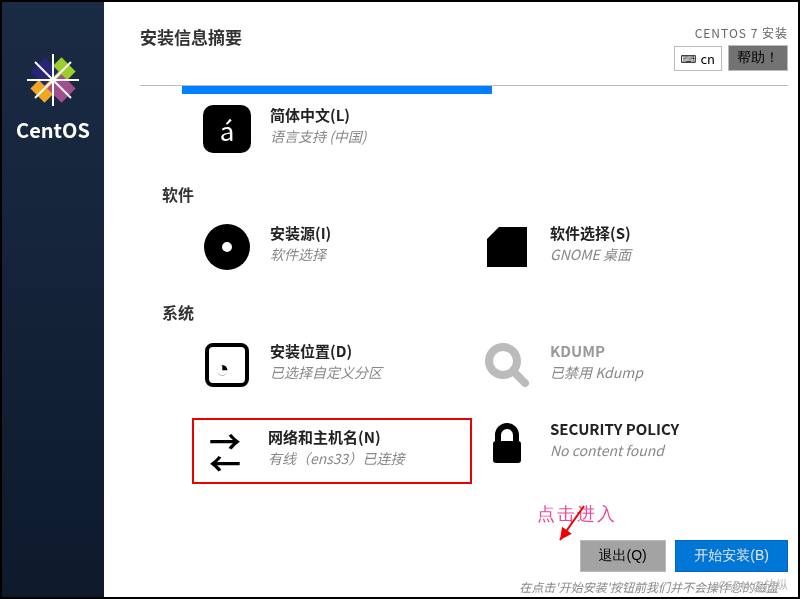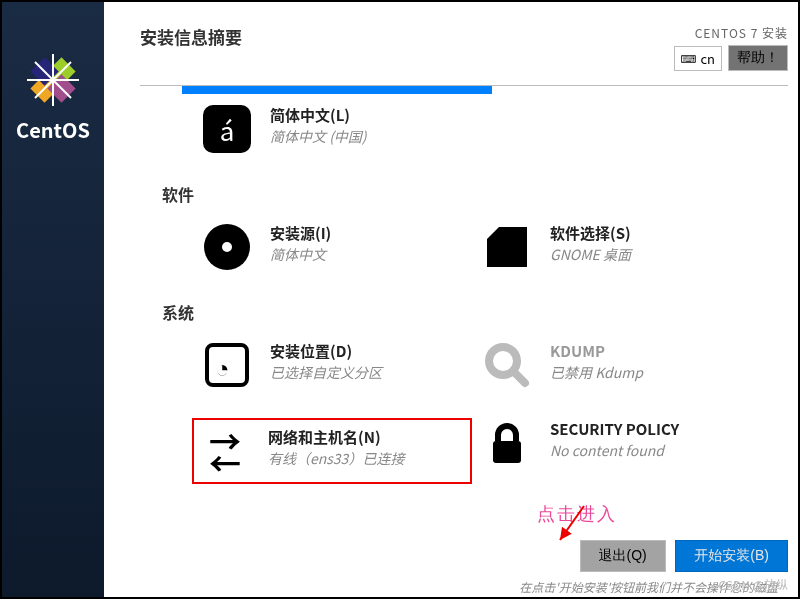--- a/index.html
+++ b/index.html
@@ -89,37 +89,37 @@
     <div class="content">
       <div class="progress-bar-fill"></div>
 
       <div class="spoke-row" style="padding-top:18px;">
         <div class="spoke">
           <div class="spoke-icon">
               <div class="icon-lang">á</div>
             </div>
           <div class="spoke-text">
             <span class="spoke-title">简体中文(L)</span>
-            <span class="spoke-status">简体中文 (中国)</span>
+            <span class="spoke-status">语言支持 (中国)</span>
           </div>
         </div>
       </div>
 
       <div class="section-label">软件</div>
 
       <div class="spoke-row">
         <div class="spoke">
           <div class="spoke-icon">
               <div class="icon-disc">
                 <div class="inner"></div>
               </div>
             </div>
           <div class="spoke-text">
             <span class="spoke-title">安装源(I)</span>
-            <span class="spoke-status">简体中文</span>
+            <span class="spoke-status">软件选择</span>
           </div>
         </div>
         <div class="spoke">
           <div class="spoke-icon">
               <div class="icon-package"></div>
             </div>
           <div class="spoke-text">
             <span class="spoke-title">软件选择(S)</span>
             <span class="spoke-status">GNOME 桌面</span>
           </div>

